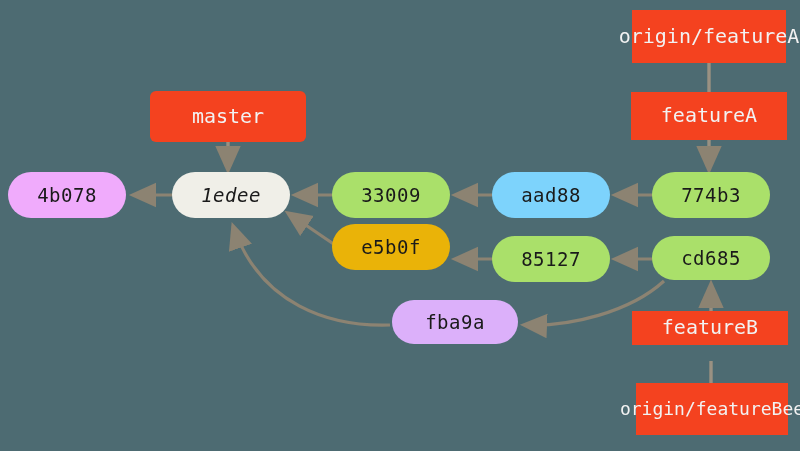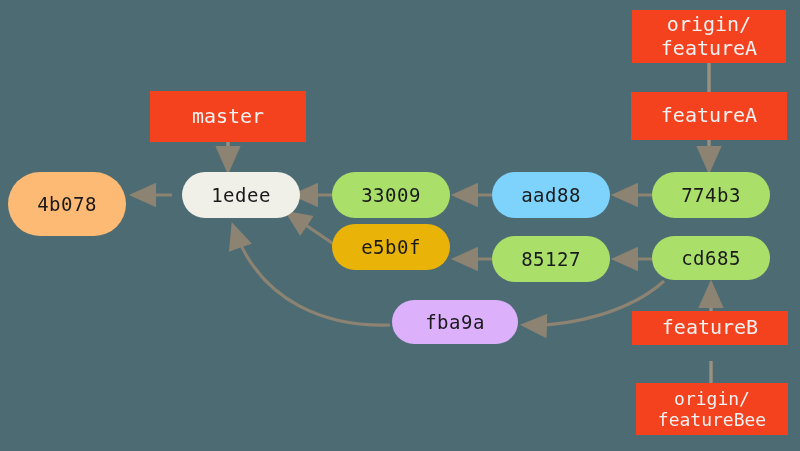--- a/index.html
+++ b/index.html
@@ -34,21 +34,21 @@
     border-radius: 999px;
     color: #1a1a1a;
     font-size: 19px;
     letter-spacing: 0.5px;
     box-sizing: border-box;
     z-index: 3;
   }
   .ref {
     position: absolute;
     display: flex;
-    flex-direction: column;
+    flex-direction: row;
     align-items: center;
     justify-content: center;
     background: #f4421f;
     color: #f2f2f2;
     font-size: 20px;
     line-height: 1.18;
     text-align: center;
     box-sizing: border-box;
     z-index: 3;
   }
@@ -81,24 +81,24 @@
       <line x1="709" y1="63" x2="709" y2="92"></line>
       <line x1="711" y1="383" x2="711" y2="361"></line>
     </g>
     <g stroke="#9a9182" stroke-width="3.4" fill="none" marker-end="url(#ah)">
       <line x1="228" y1="142" x2="228" y2="170"></line>
       <line x1="709" y1="140" x2="709" y2="170"></line>
       <line x1="711" y1="311" x2="711" y2="284"></line>
     </g>
   </svg>
 
-  <div class="commit" style="left:8px;  top:172px; width:118px; height:64px; background:#fdba74;">
+  <div class="commit" style="left:8px;  top:172px; width:118px; height:46px; background:#f0abfc;">
     <span>4b078</span>
   </div>
-  <div class="commit" style="left:182px; top:172px; width:118px; height:46px; background:#f0efe8;">
+  <div class="commit" style="left:172px; top:172px; width:118px; height:46px; background:#f0efe8;font-style:italic;">
     <span>1edee</span>
   </div>
   <div class="commit" style="left:332px; top:172px; width:118px; height:46px; background:#aae06a;">
     <span>33009</span>
   </div>
   <div class="commit" style="left:492px; top:172px; width:118px; height:46px; background:#7dd3fc;">
     <span>aad88</span>
   </div>
   <div class="commit" style="left:652px; top:172px; width:118px; height:46px; background:#aae06a;">
     <span>774b3</span>
@@ -118,21 +118,21 @@
     <span>fba9a</span>
   </div>
 
   <div class="ref" style="left:632px; top:10px; width:154px; height:53px;">
     <span class="ln">origin/</span>
     <span class="ln">featureA</span>
   </div>
   <div class="ref" style="left:631px; top:92px; width:156px; height:48px;">
     <span class="ln">featureA</span>
   </div>
-  <div class="ref" style="left:150px; top:91px; width:156px; height:51px;">
+  <div class="ref" style="left:150px; top:91px; width:156px; height:51px;border-radius:6px;">
     <span class="ln">master</span>
   </div>
   <div class="ref" style="left:632px; top:311px; width:156px; height:34px;">
     <span class="ln">featureB</span>
   </div>
   <div class="ref small" style="left:636px; top:383px; width:152px; height:52px;">
     <span class="ln">origin/</span>
     <span class="ln">featureBee</span>
   </div>
 

